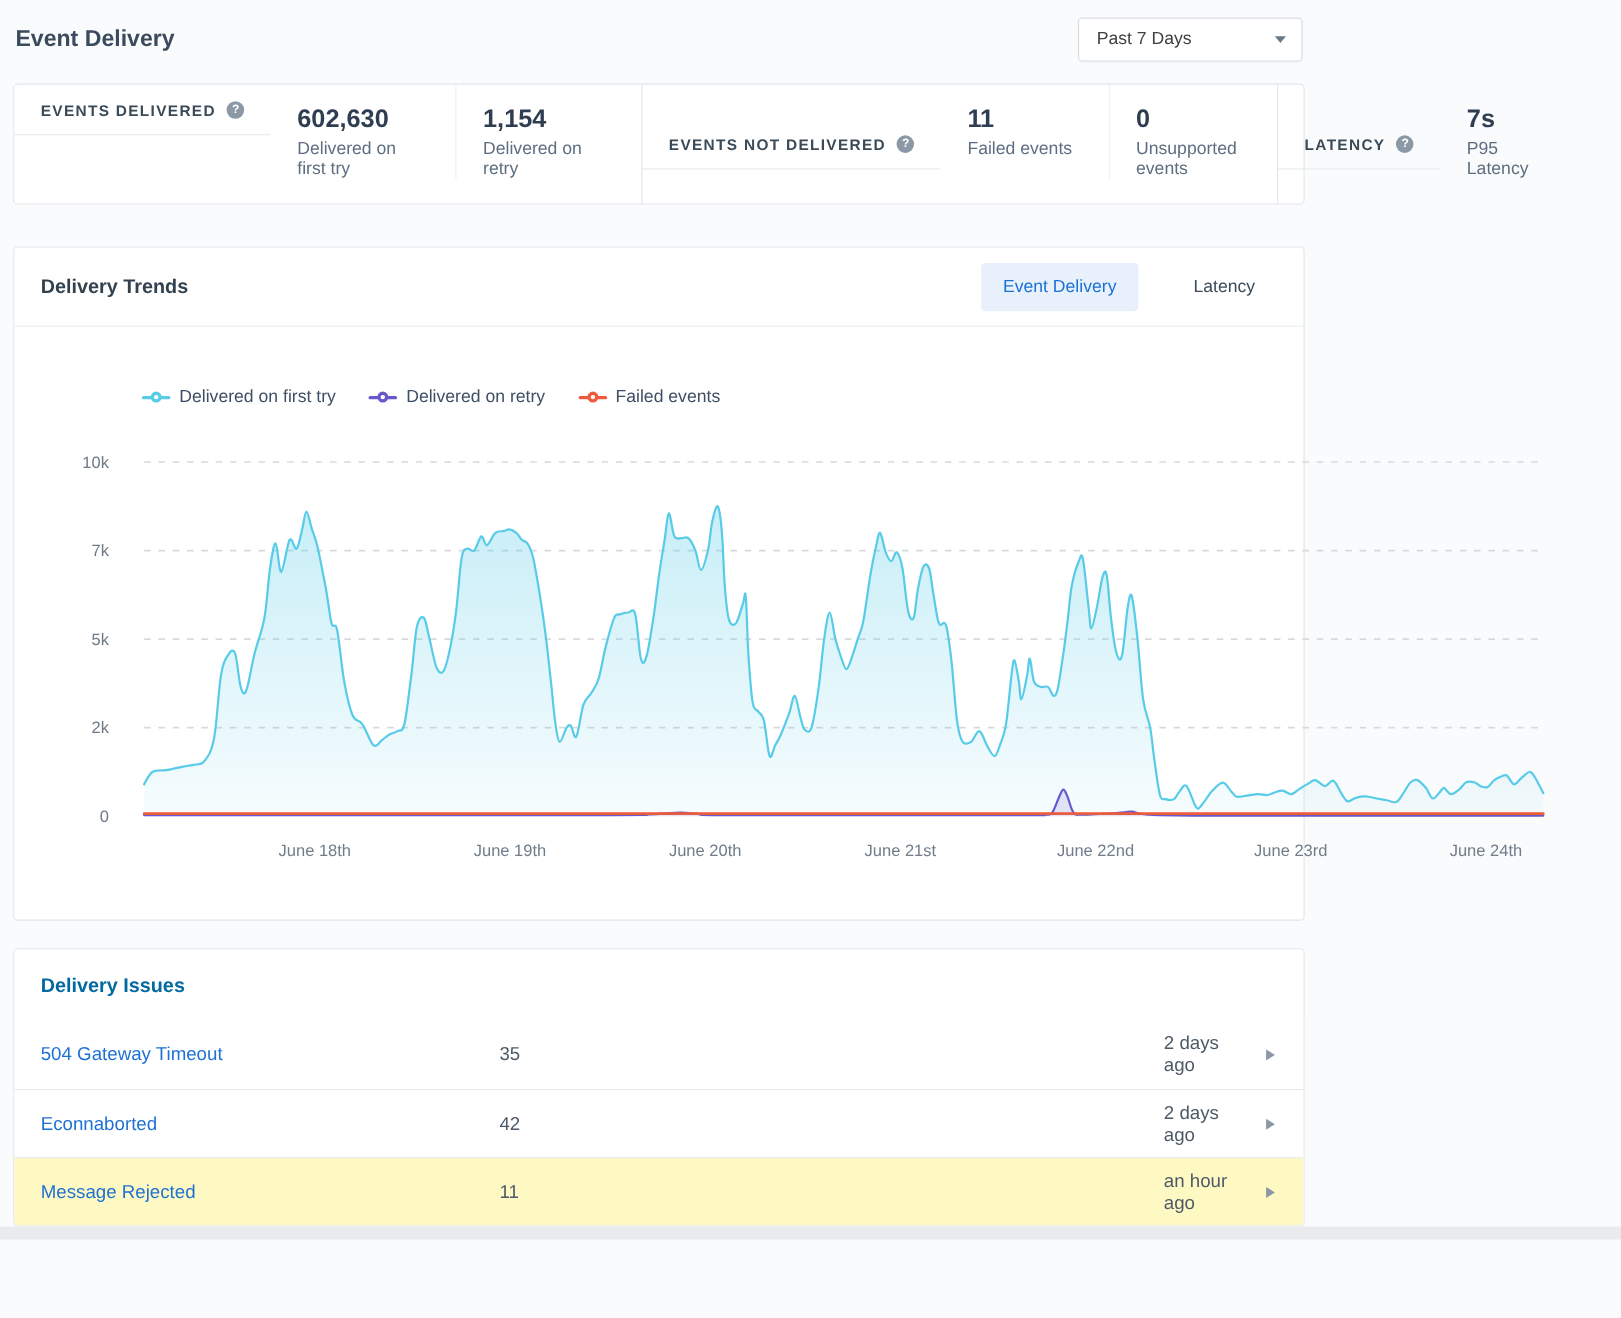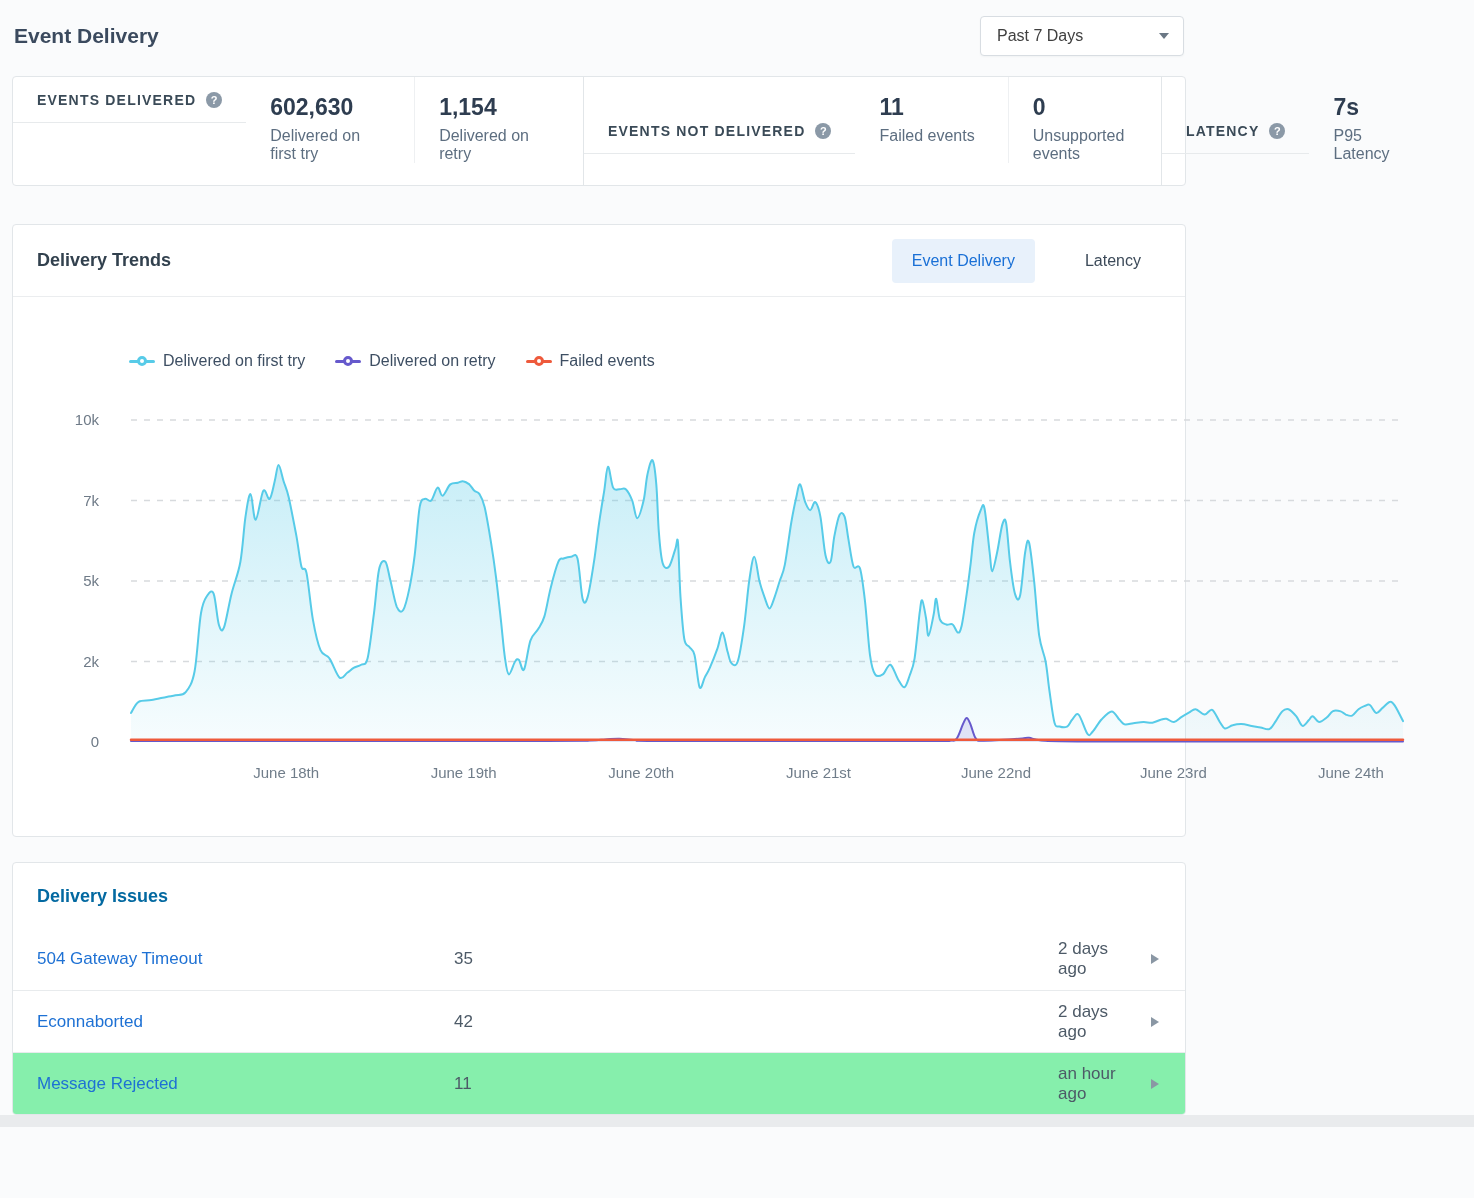--- a/index.html
+++ b/index.html
@@ -54,21 +54,21 @@
   .issues-card { margin-top:25px; overflow:hidden; }
   .issues-title { font-size:18px; font-weight:600; color:#0369a1; padding:23px 24px 21px 24px; }
   .tbl-header { display:flex; align-items:center; height:48px; background:#f6f7f8; border-top:1px solid #e5e8ea; border-bottom:1px solid #e5e8ea; }
   .tbl-header .th { font-size:15px; font-weight:700; color:#3a4856; }
   .col-desc { flex:0 0 441px; padding-left:24px; }
   .col-count { flex:0 0 604px; }
   .col-seen { flex:1; }
   .col-arrow { flex:0 0 56px; display:flex; justify-content:flex-end; padding-right:26px; }
   .tbl-row { display:flex; align-items:center; height:62px; cursor:pointer; }
   .tbl-row + .tbl-row { border-top:1px solid #e8ebed; }
-  .tbl-row.hovered { background:#86efac; }
+  .tbl-row.hovered { background:#fef9c3; }
   .issue-link { font-size:17px; color:#1e71d4; text-decoration:none; }
   .cell-text { font-size:17px; color:#4d5a67; }
   .row-arrow { width:0; height:0; border-top:5.5px solid transparent; border-bottom:5.5px solid transparent; border-left:8px solid #8a97a4; }
 
   .bottom-strip { height:12px; background:#e9ebed; margin-top:0; }
 </style>
 </head>
 <body>
 
 <div class="page">

